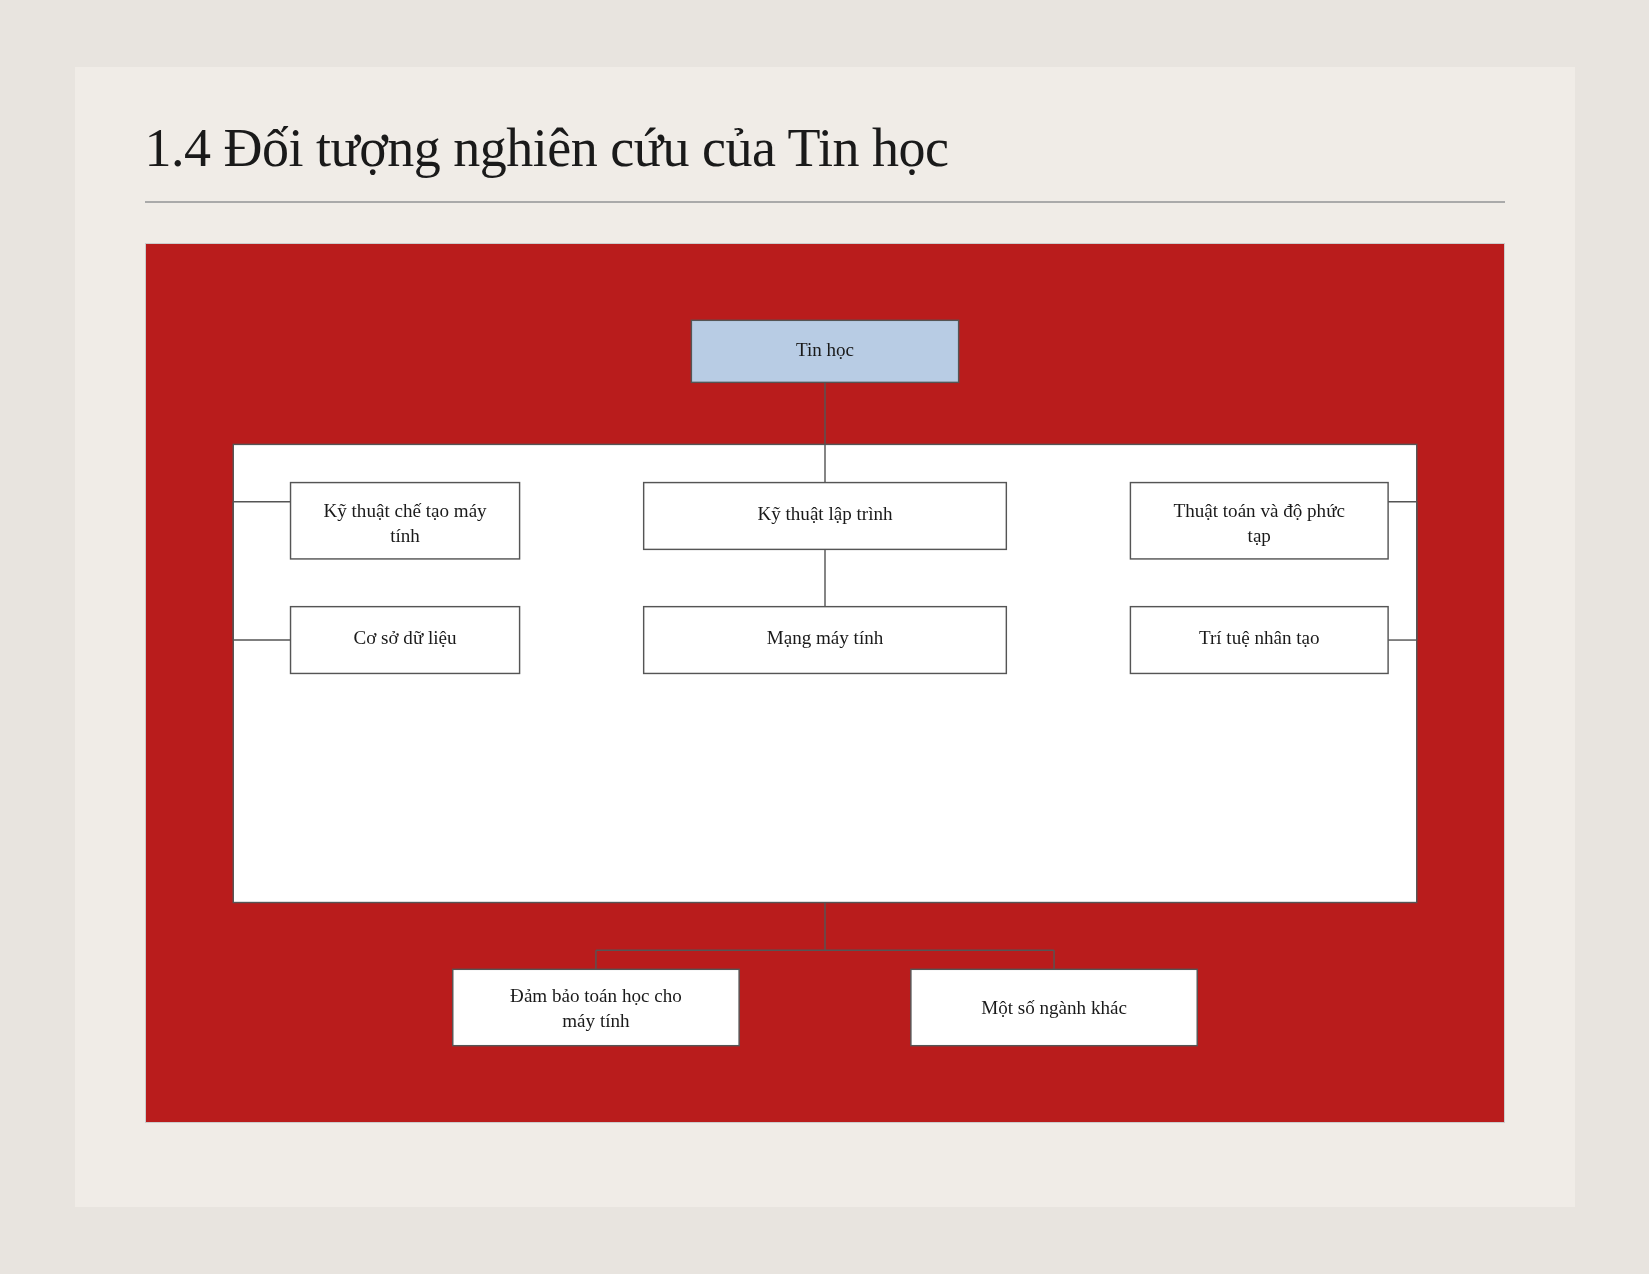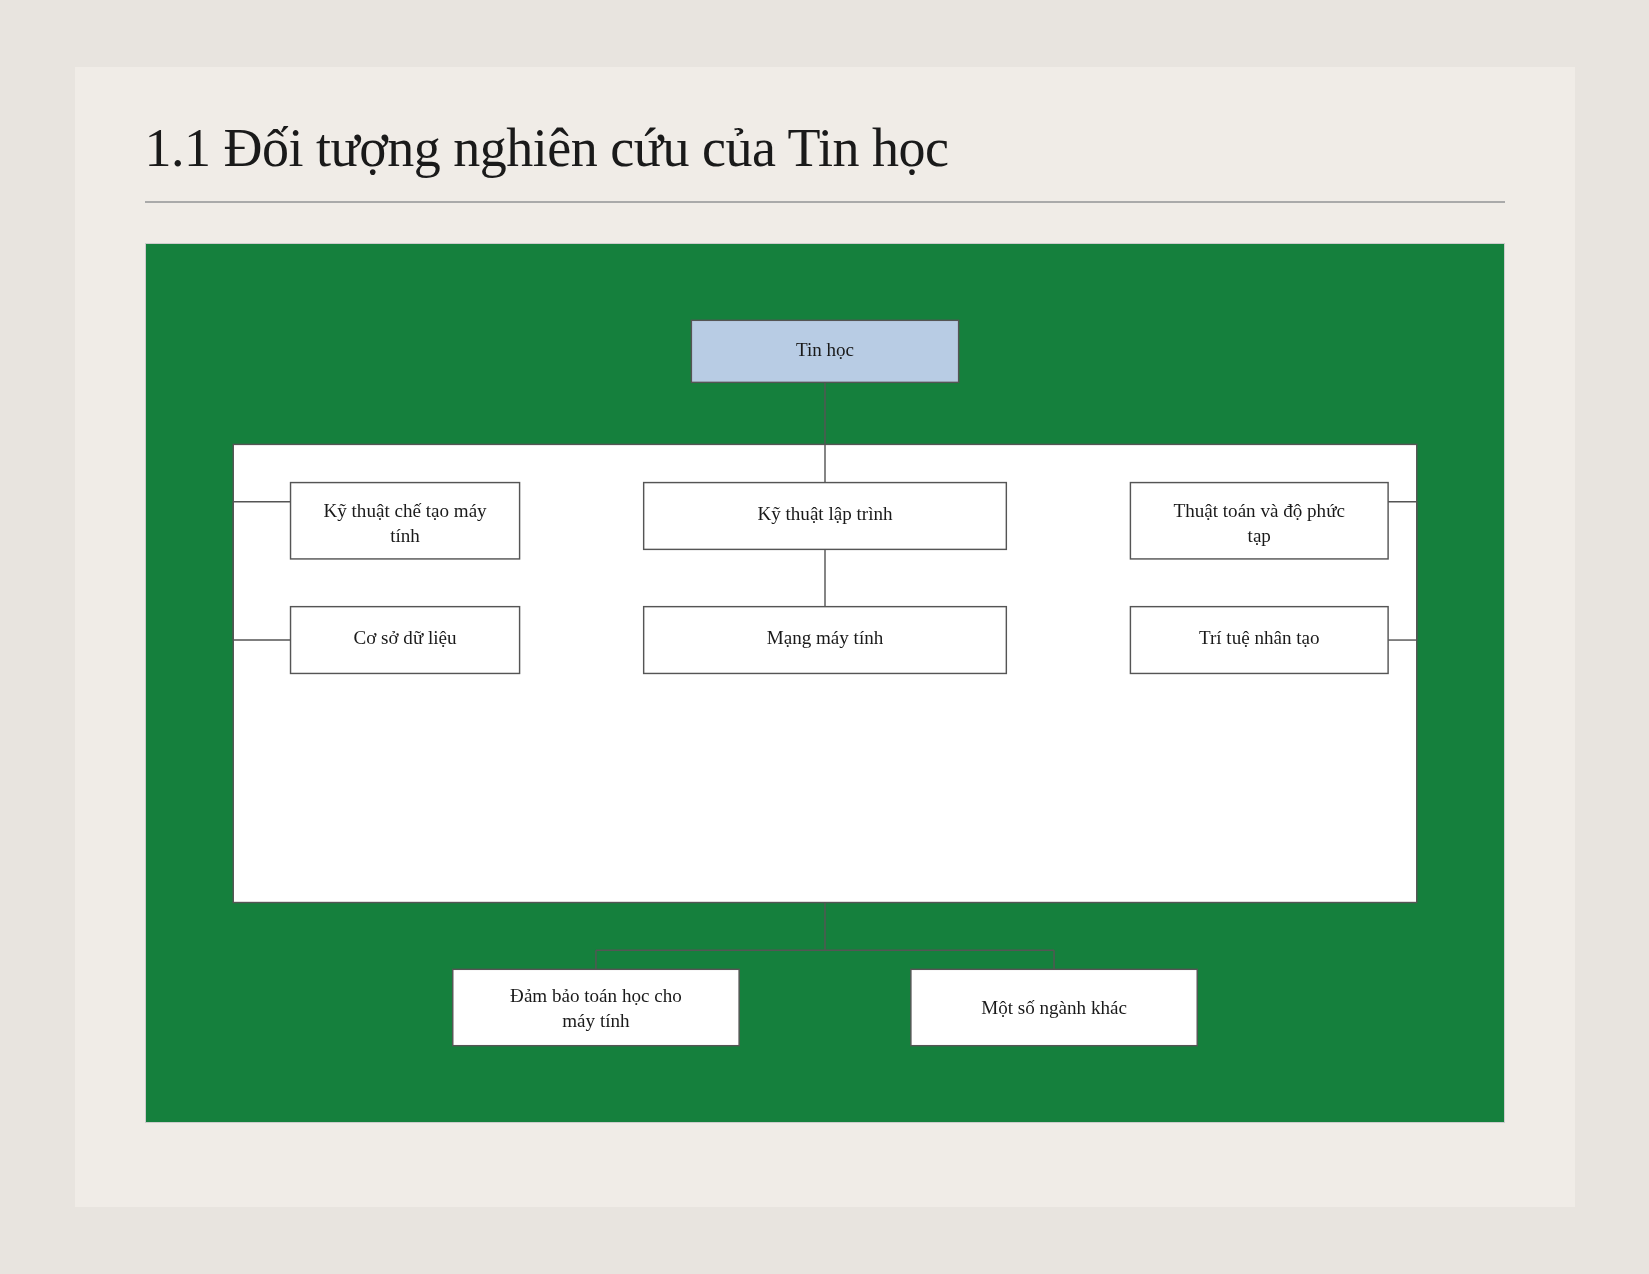--- a/index.html
+++ b/index.html
@@ -31,21 +31,21 @@
     }
 
     .divider {
       width: 100%;
       height: 1.5px;
       background: #aaa;
       margin-bottom: 40px;
     }
 
     .diagram-wrapper {
-      background: #15803d;
+      background: #b91c1c;
       border: 1.5px solid #ccc;
       width: 100%;
       height: 880px;
       position: relative;
       padding: 30px;
     }
 
     
     .diagram-svg {
       width: 100%;
@@ -75,21 +75,21 @@
     .connector {
       stroke: #555;
       stroke-width: 1.5;
       fill: none;
     }
   </style>
 </head>
 <body>
 
 <div class="slide">
-  <h1 class="slide-title">1.1 Đối tượng nghiên cứu của Tin học</h1>
+  <h1 class="slide-title">1.4 Đối tượng nghiên cứu của Tin học</h1>
   <div class="divider"></div>
 
   <div class="diagram-wrapper">
     <svg class="diagram-svg" viewBox="0 0 1360 820" xmlns="http://www.w3.org/2000/svg">
 
       <rect x="540" y="30" width="280" height="65" class="node-box-blue"></rect>
       <text x="680" y="63" class="node-text">Tin học</text>
 
       <line x1="680" y1="95" x2="680" y2="160" class="connector"></line>
 

